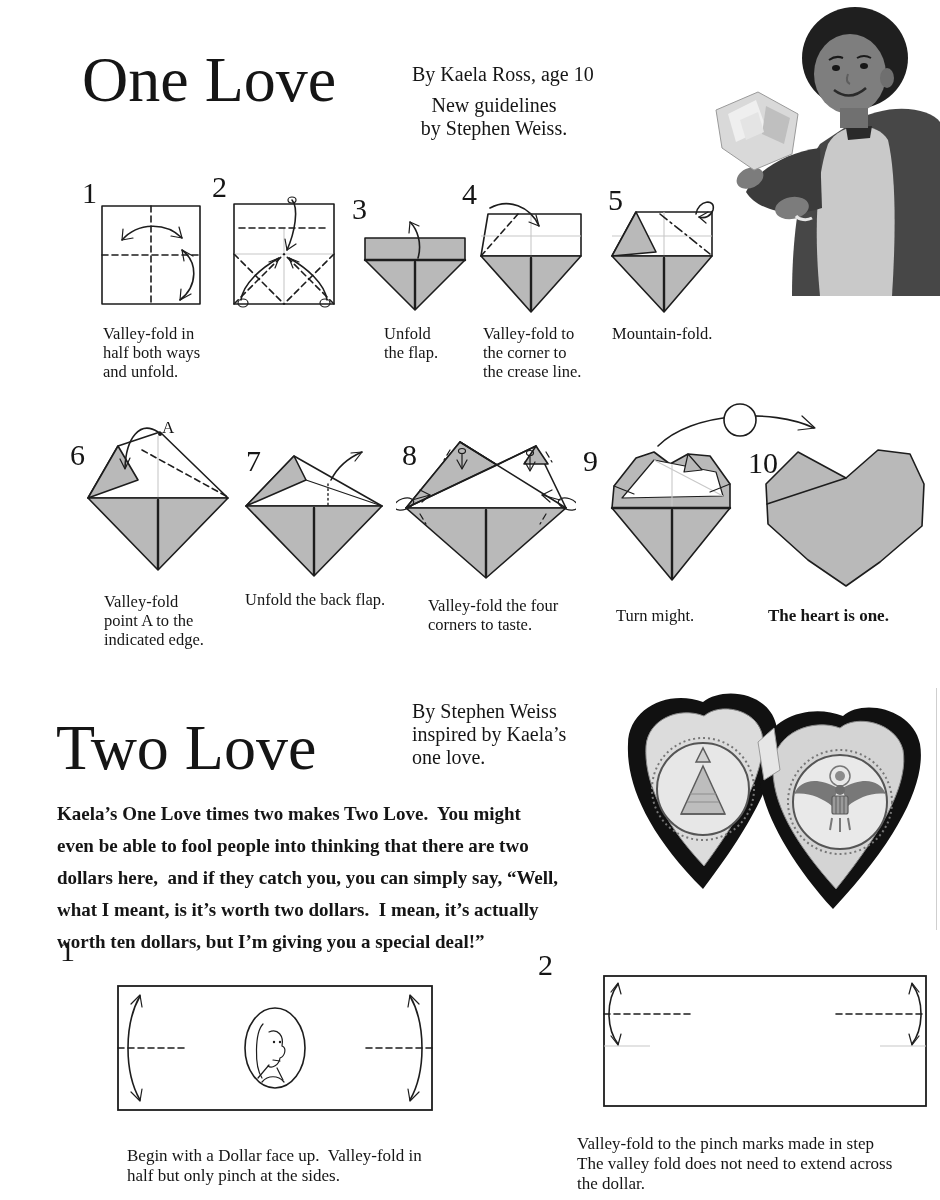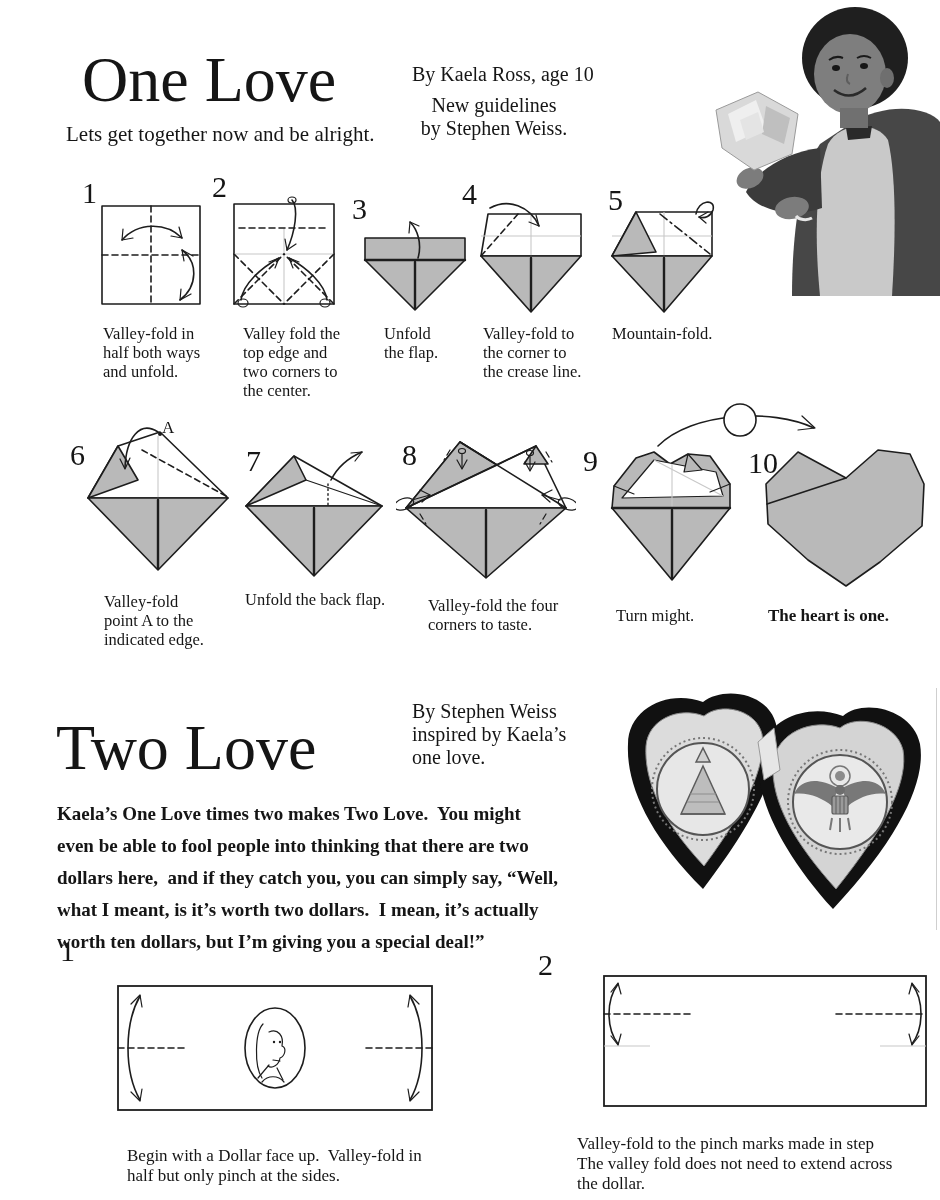--- a/index.html
+++ b/index.html
@@ -35,21 +35,20 @@
   .dot{stroke-dasharray:1.6 3.2; stroke-width:1.4;}
   .faint{fill:none; stroke:var(--crease); stroke-width:1.1;}
   .vline{width:1px; background:#cfcfcf;}
 </style>
 </head>
 <body>
 
 <div id="page">
 
   <div class="abs title" style="left:82px; top:48px;">One Love</div>
-  <div class="abs tagline" style="left:66px; top:122px;">Lets get together now and be alright.</div>
   <div class="abs byline" style="left:412px; top:63px;">By Kaela Ross, age 10</div>
   <div class="abs byline pre" style="left:398px; top:94px; width:192px; text-align:center;">New guidelines
 by Stephen Weiss.</div>
 
   <svg class="abs" style="left:700px; top:2px;" width="240" height="294" viewBox="0 0 240 294">
     <path d="M150,122 C188,98 230,106 240,120 L240,294 L92,294 C92,232 100,172 120,142 Z" fill="#474747"></path>
     <path d="M128,142 C140,120 176,118 188,138 C196,172 196,232 192,294 L120,294 C114,232 116,176 128,142 Z" fill="#c9c9c9"></path>
     <path d="M146,126 L172,124 L170,136 L148,138 Z" fill="#2a2a2a"></path>
     <path d="M120,146 C85,150 55,170 46,190 C58,210 95,216 122,206 Z" fill="#3b3b3b"></path>
     <ellipse cx="92" cy="206" rx="17" ry="11" fill="#7c7c7c" transform="rotate(-10 92 206)"></ellipse>
@@ -137,24 +136,20 @@
     <line x1="52" y1="16" x2="102" y2="56" class="ln dashdot"></line>
     <polygon points="4,58 104,58 56,114" class="fg"></polygon>
     <line x1="56" y1="60" x2="56" y2="112" class="ln thick"></line>
     <path d="M88,16 C90,2 108,0 105,12 C103,18 97,21 91,19" class="ln"></path>
     <path d="M100,14 L91,19 L98,25" class="ln thin"></path>
   </svg>
 
   <div class="abs cap pre" style="left:103px; top:324px; width:125px;">Valley-fold in
 half both ways
 and unfold.</div>
-  <div class="abs cap pre" style="left:243px; top:324px; width:130px;">Valley fold the
-top edge and
-two corners to
-the center.</div>
   <div class="abs cap pre" style="left:384px; top:324px; width:100px;">Unfold
 the flap.</div>
   <div class="abs cap pre" style="left:483px; top:324px; width:130px;">Valley-fold to
 the corner to
 the crease line.</div>
   <div class="abs cap pre" style="left:612px; top:324px; width:140px;">Mountain-fold.</div>
 
   <div class="abs num" style="left:70px;  top:440px;">6</div>
   <div class="abs num" style="left:246px; top:446px;">7</div>
   <div class="abs num" style="left:402px; top:440px;">8</div>

